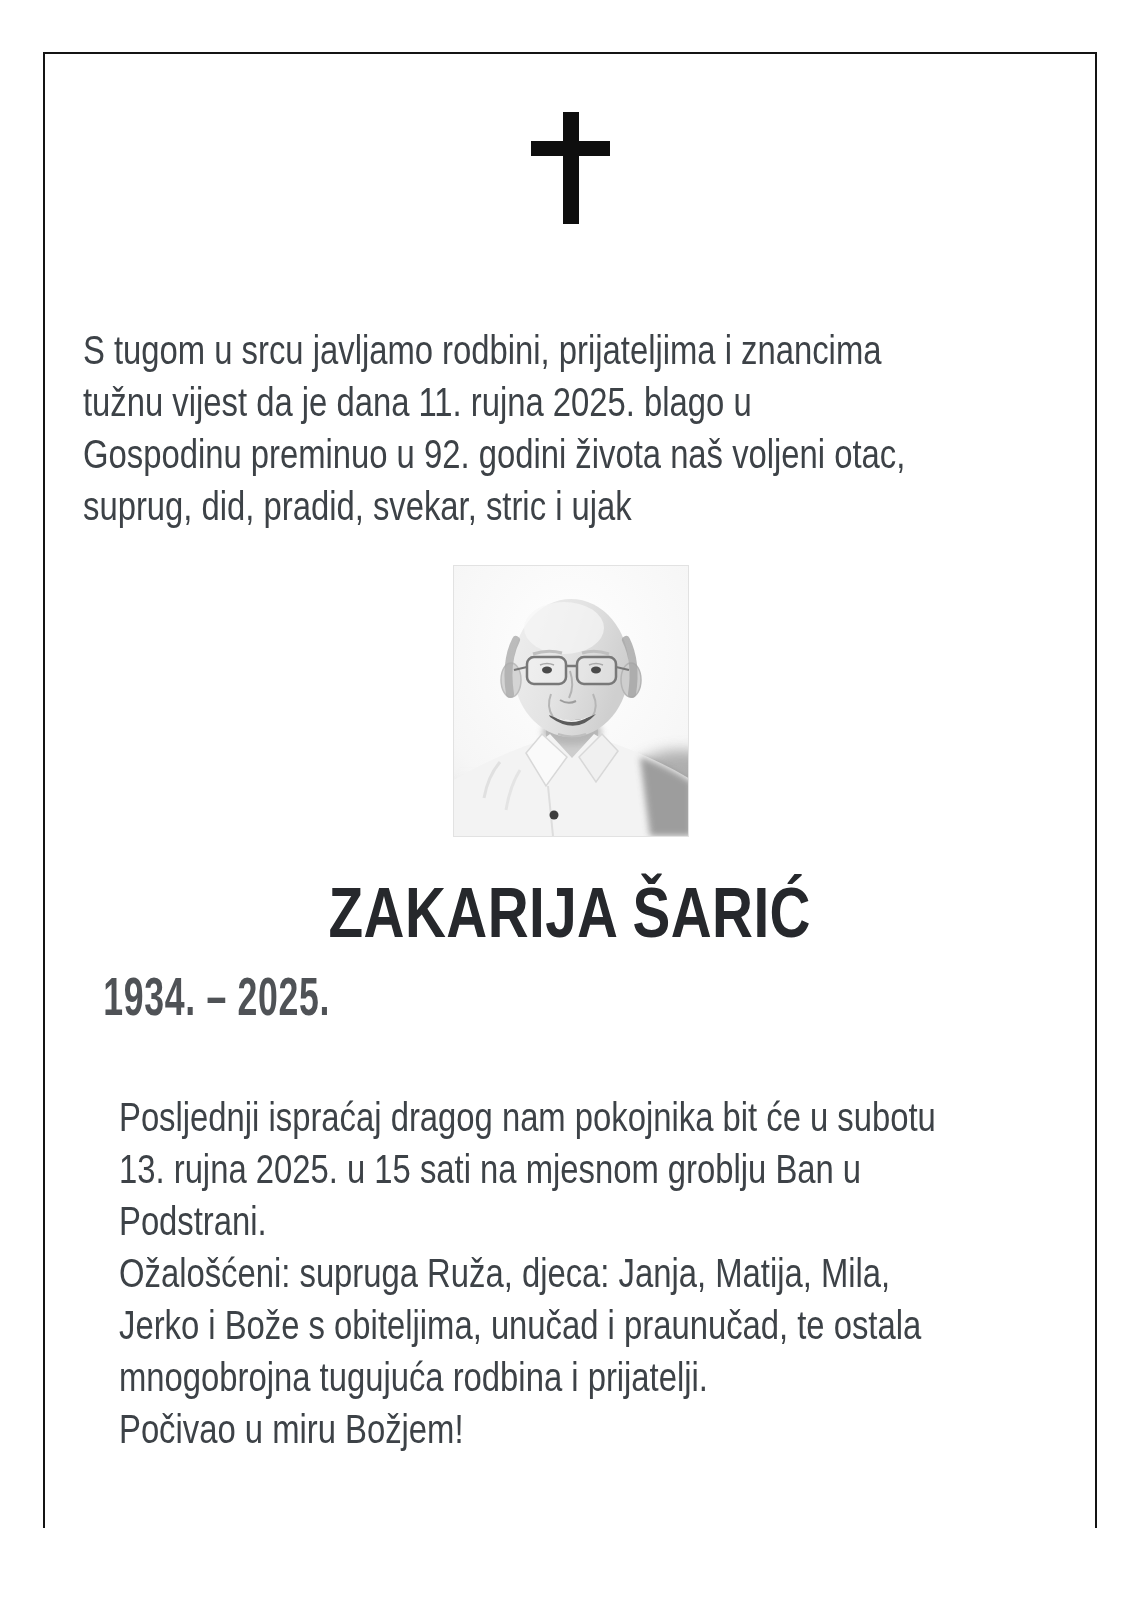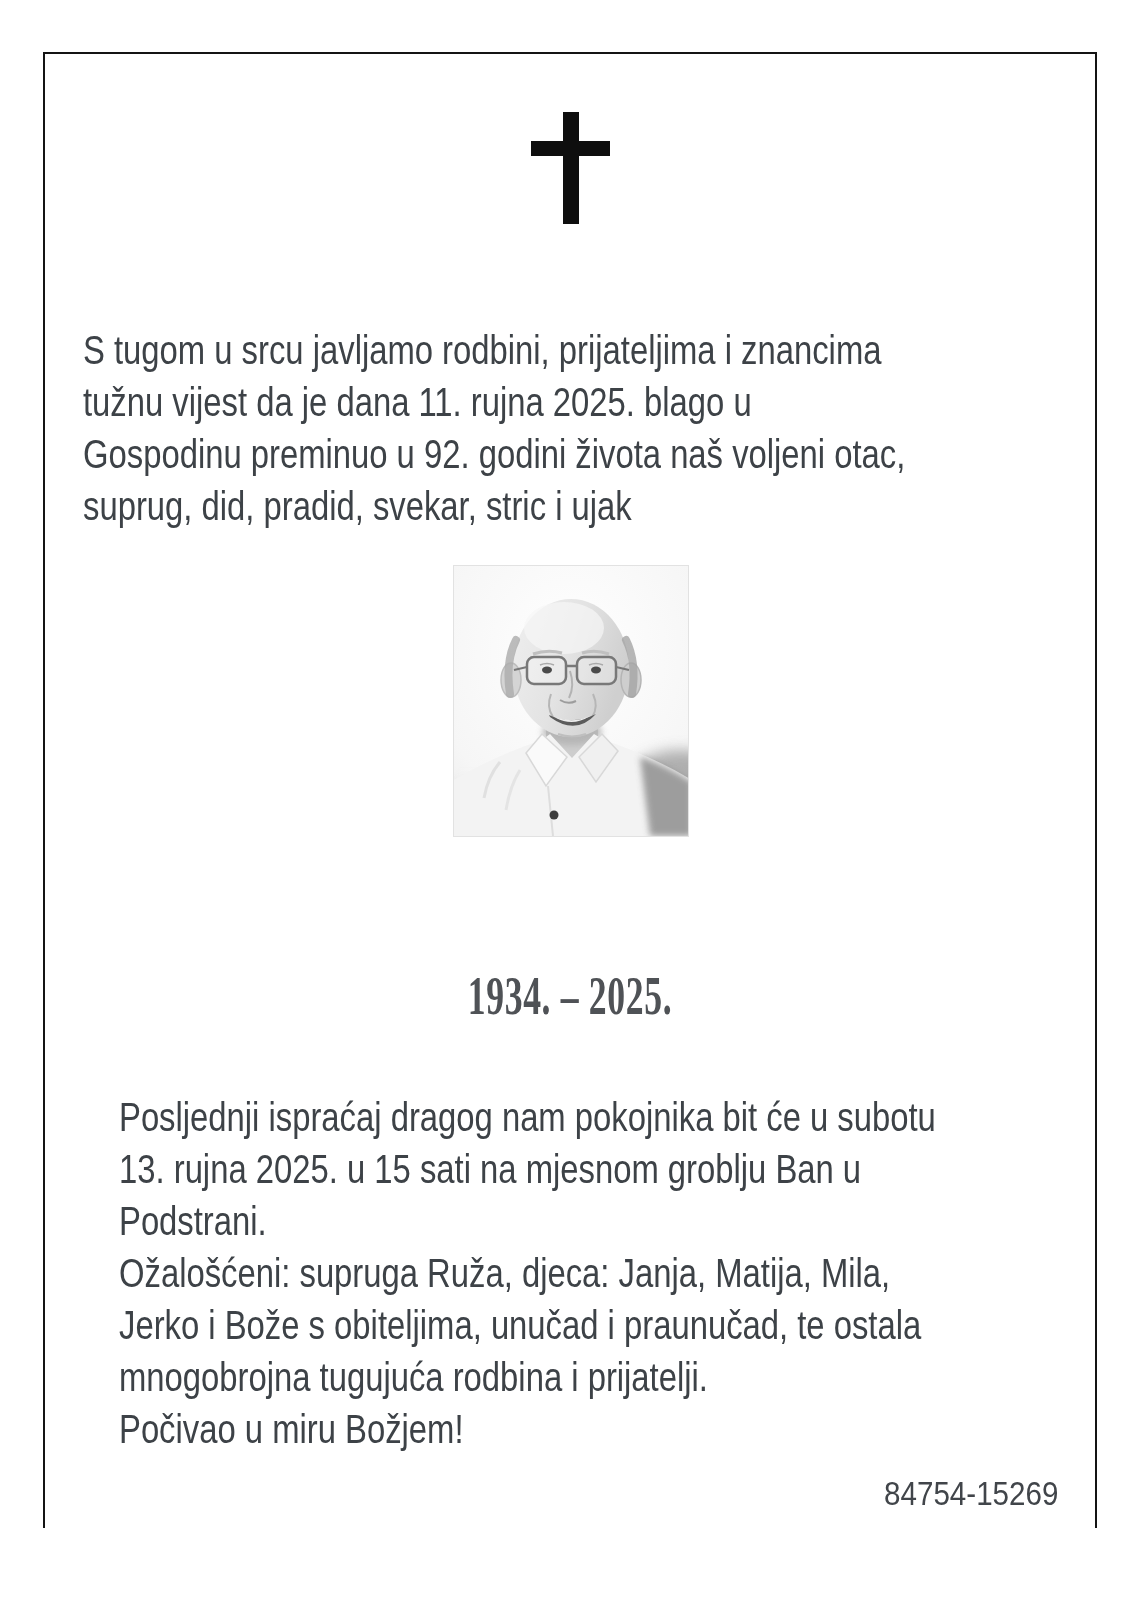--- a/index.html
+++ b/index.html
@@ -96,24 +96,23 @@
     color: #26282c;
     letter-spacing: 0.5px;
     transform: scaleX(0.81);
     transform-origin: center top;
   }
   .years-row {
     position: absolute;
     top: 911px;
     left: 0;
     width: 100%;
-    text-align: center;
+    text-align: left;
     line-height: 62px;
     white-space: nowrap;
-    font-family: Liberation Serif, serif;
   }
   .years-row .inner {
     display: inline-block;
     font-size: 54px;
     font-weight: bold;
     color: #4f5256;
     letter-spacing: 1px;
     transform: scaleX(0.66);
     transform-origin: center top;
   }
@@ -229,35 +228,35 @@
         <path d="M 238 270 L 238 216 Q 212 199 186 191 L 196 270 Z" fill="#8f8f8f" opacity="0.85" filter="url(#soft2)"></path>
         <path d="M 88 168 L 113 191 L 92 220 L 72 187 Z" fill="#fafafa" stroke="#d8d8d8" stroke-width="1.5"></path>
         <path d="M 148 168 L 125 191 L 142 216 L 164 185 Z" fill="#f0f0f0" stroke="#d8d8d8" stroke-width="1.5"></path>
         <path d="M 94 220 L 99 270" stroke="#dddddd" stroke-width="2" fill="none"></path>
         <path d="M 30 232 Q 34 210 46 196" stroke="#e0e0e0" stroke-width="3" fill="none"></path>
         <path d="M 52 244 Q 56 220 66 204" stroke="#e4e4e4" stroke-width="3" fill="none"></path>
         <circle cx="100" cy="249" r="4.5" fill="#3c3c3c"></circle>
       </svg>
     </div>
 
+    <div class="name-row">
+      <span class="inner">ZAKARIJA ŠARIĆ</span>
+    </div>
 
     <div class="years-row">
       <span class="inner">1934. – 2025.</span>
     </div>
 
     <div class="textblock body-block">
       <div class="line">Posljednji ispraćaj dragog nam pokojnika bit će u subotu</div>
       <div class="line">13. rujna 2025. u 15 sati na mjesnom groblju Ban u</div>
       <div class="line">Podstrani.</div>
       <div class="line">Ožalošćeni: supruga Ruža, djeca: Janja, Matija, Mila,</div>
       <div class="line">Jerko i Bože s obiteljima, unučad i praunučad, te ostala</div>
       <div class="line">mnogobrojna tugujuća rodbina i prijatelji.</div>
       <div class="line">Počivao u miru Božjem!</div>
     </div>
 
-    <div class="ref-row">
-      <span class="inner">84754-15269</span>
-    </div>
 
   </div>
 
   <div class="next-card-edge"></div>
 </div>
 
 </body></html>

